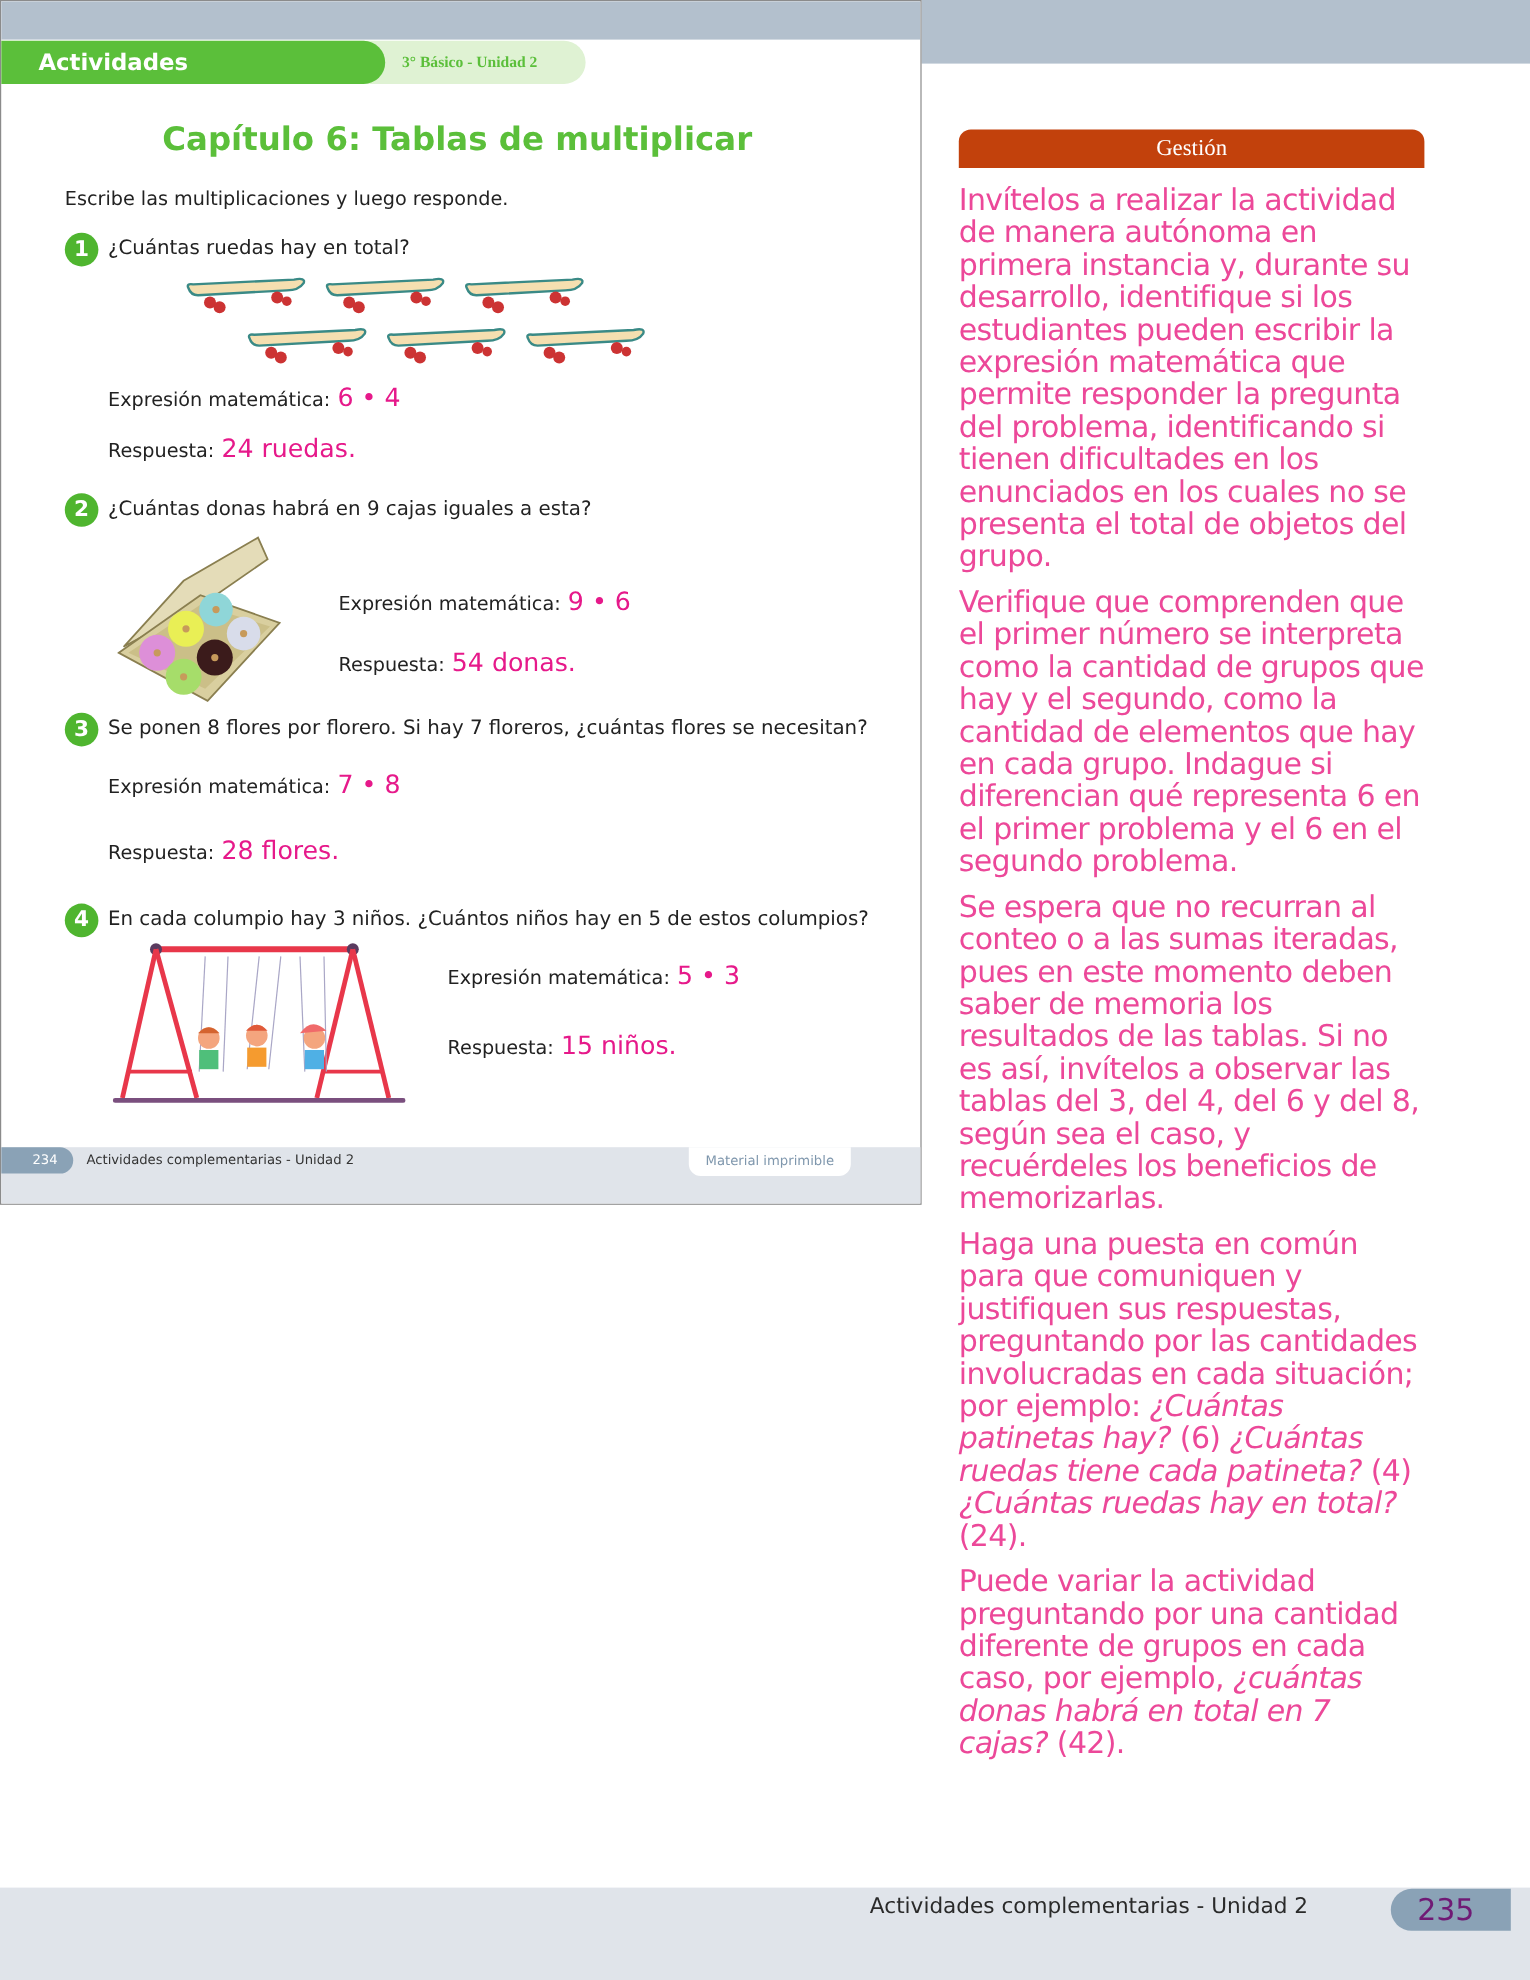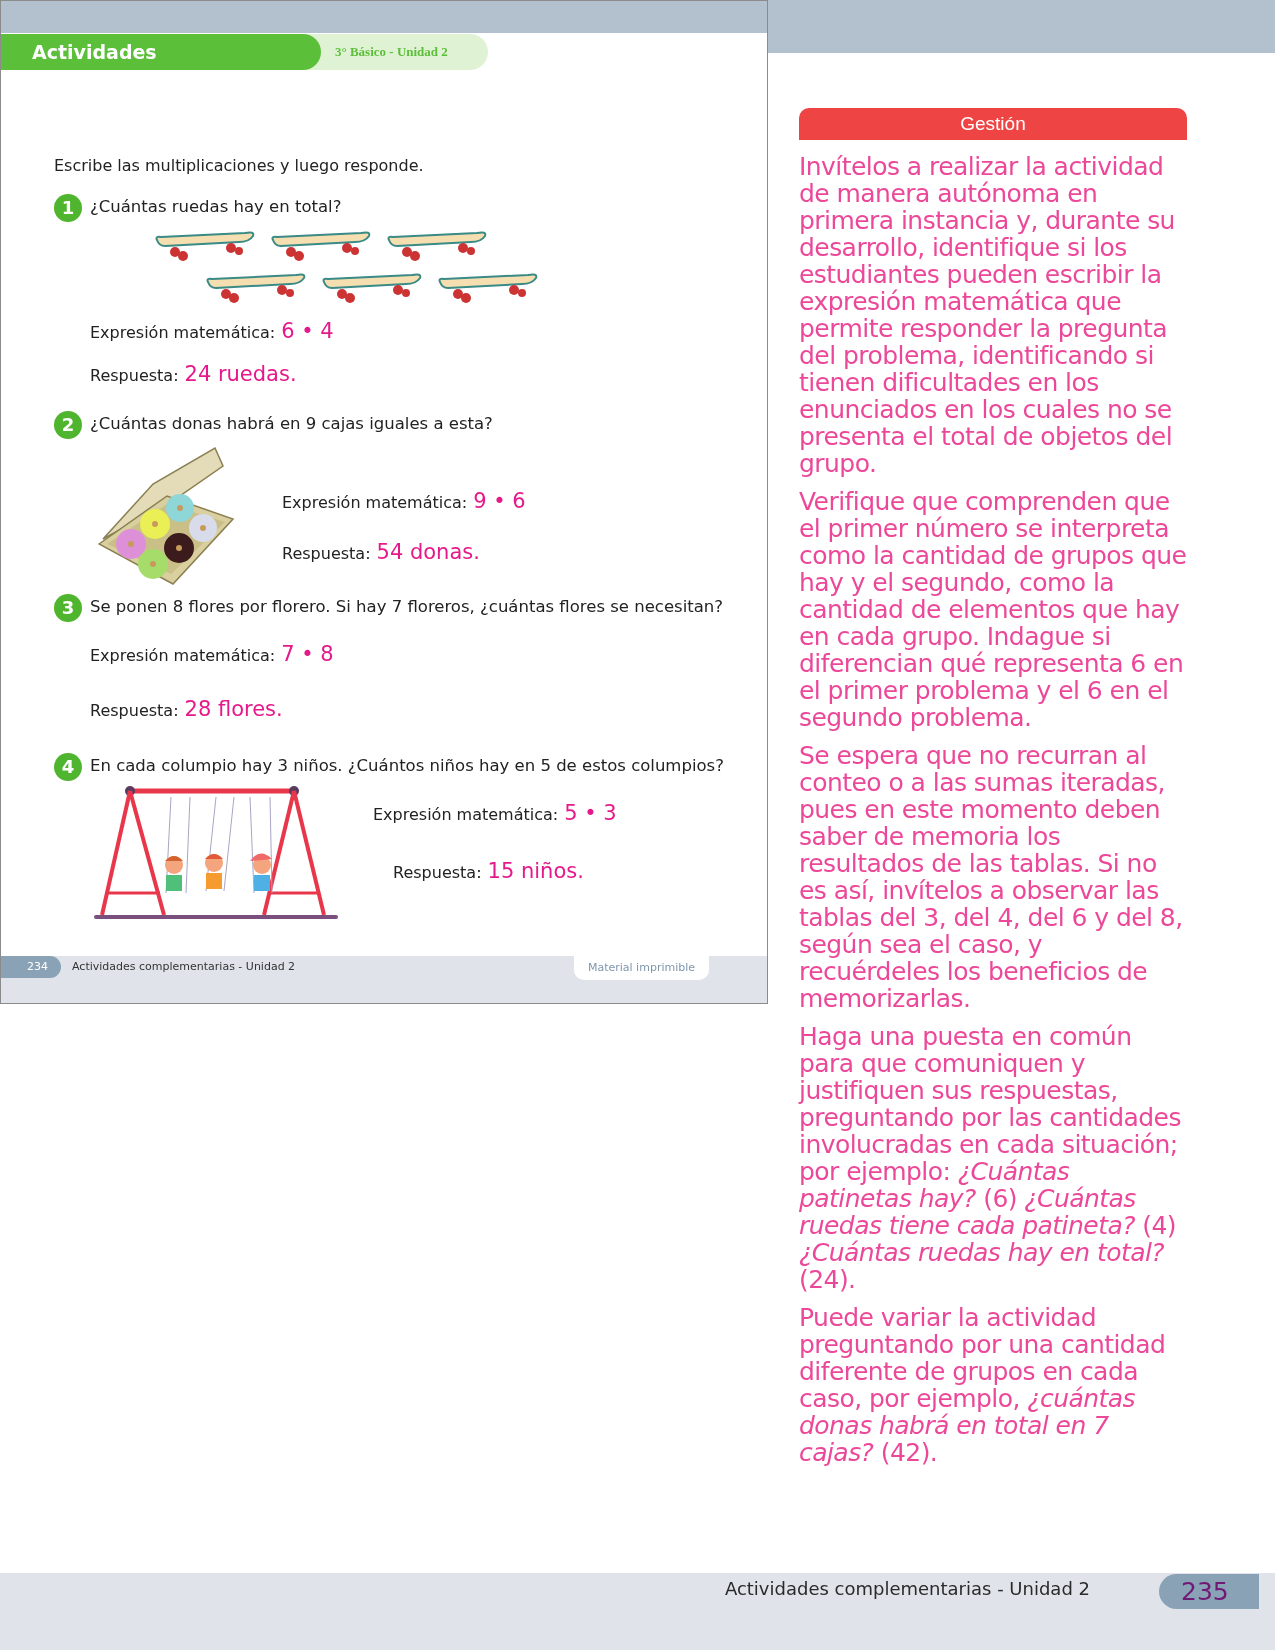--- a/index.html
+++ b/index.html
@@ -34,36 +34,37 @@
   .donut-box { position: absolute; left: 92px; top: 443px; width: 150px; height: 145px; }
   .swing { position: absolute; left: 93px; top: 782px; width: 244px; height: 140px; }
 
   
   .mini-footer { position: absolute; left: 0; top: 955px; width: 768px; height: 50px; background: #e0e4ea; }
   .mini-page-num { position: absolute; left: 0; top: 955px; width: 60px; height: 22px; background: #8aa2b6; border-radius: 0 11px 11px 0; color: #fff; font-size: 11px; line-height: 22px; padding-left: 26px; }
   .mini-footer-text { position: absolute; left: 71px; top: 959px; font-size: 11px; color: #333; }
   .mini-material { position: absolute; left: 573px; top: 955px; width: 135px; height: 24px; background: #fff; border-radius: 0 0 10px 10px; font-size: 11px; color: #7f97ad; text-align: center; line-height: 24px; }
 
   
-  .gestion-header { position: absolute; left: 799px; top: 108px; width: 388px; height: 32px; background: #ef4444; border-radius: 10px 10px 0 0; color: #fff; font-size: 19px; text-align: center; line-height: 32px; font-family: Liberation Sans, sans-serif; }
+  .gestion-header { position: absolute; left: 799px; top: 108px; width: 388px; height: 32px; background: #c2410c; border-radius: 10px 10px 0 0; color: #fff; font-size: 19px; text-align: center; line-height: 32px; font-family: Liberation Serif, serif; }
   .gestion-body { position: absolute; left: 799px; top: 153px; width: 390px; font-family: "DejaVu Sans", sans-serif; font-size: 25px; line-height: 27px; color: #ec4899; letter-spacing: -0.55px; }
   .gestion-body p { margin-bottom: 11px; }
   .gestion-body em { font-style: italic; text-align: right; }
 </style>
 </head>
 <body>
 
 <div class="top-band"></div>
 
 <div class="mini-page">
   <div class="mini-top"></div>
   <div class="header-pill-light"></div>
   <div class="header-pill-dark">Actividades complementarias</div>
   <div class="header-sub">3° Básico - Unidad 2</div>
 
+  <div class="chapter-title">Capítulo 6: Tablas de multiplicar</div>
   <div class="instruction">Escribe las multiplicaciones y luego responde.</div>
 
   <div class="q-num" style="left:53px; top:193px;">1</div>
   <div class="q-text" style="left:89px; top:196px;">¿Cuántas ruedas hay en total?</div>
 
   <svg class="skate" style="left:152px; top:229px;" viewBox="0 0 104 34">
       <path d="M4 10 Q2 6 8 7 L92 3 Q102 1 100 6 Q96 12 86 12 L12 16 Q6 16 4 10Z" fill="#f5dfb0" stroke="#3a8a86" stroke-width="2"></path>
       <circle cx="22" cy="22" r="5" fill="#c33"></circle>
       <circle cx="30" cy="26" r="5" fill="#c33"></circle>
       <circle cx="78" cy="18" r="5" fill="#c33"></circle>
@@ -178,21 +179,21 @@
       <path d="M111 76 Q120 66 129 76" fill="#e05a3a"></path>
       <rect x="112" y="90" width="16" height="16" fill="#f59b2f"></rect>
     <circle cx="168" cy="82" r="9" fill="#f4a57e"></circle>
       <path d="M156 78 Q166 64 178 76" fill="#f06a6a"></path>
       <rect x="160" y="92" width="16" height="16" fill="#4fb0e5"></rect>
   </svg>
 
   <div class="label" style="left:372px; top:800px;">
     <span>Expresión matemática:</span><span class="answer">5 • 3</span>
   </div>
-  <div class="label" style="left:372px; top:858px;margin-left:20px;">
+  <div class="label" style="left:372px; top:858px;">
     <span>Respuesta:</span><span class="answer">15 niños.</span>
   </div>
 
   <div class="mini-footer"></div>
   <div class="mini-page-num">234</div>
   <div class="mini-footer-text">Actividades complementarias - Unidad 2</div>
   <div class="mini-material">Material imprimible</div>
 </div>
 
 <div class="gestion-header">Gestión</div>

